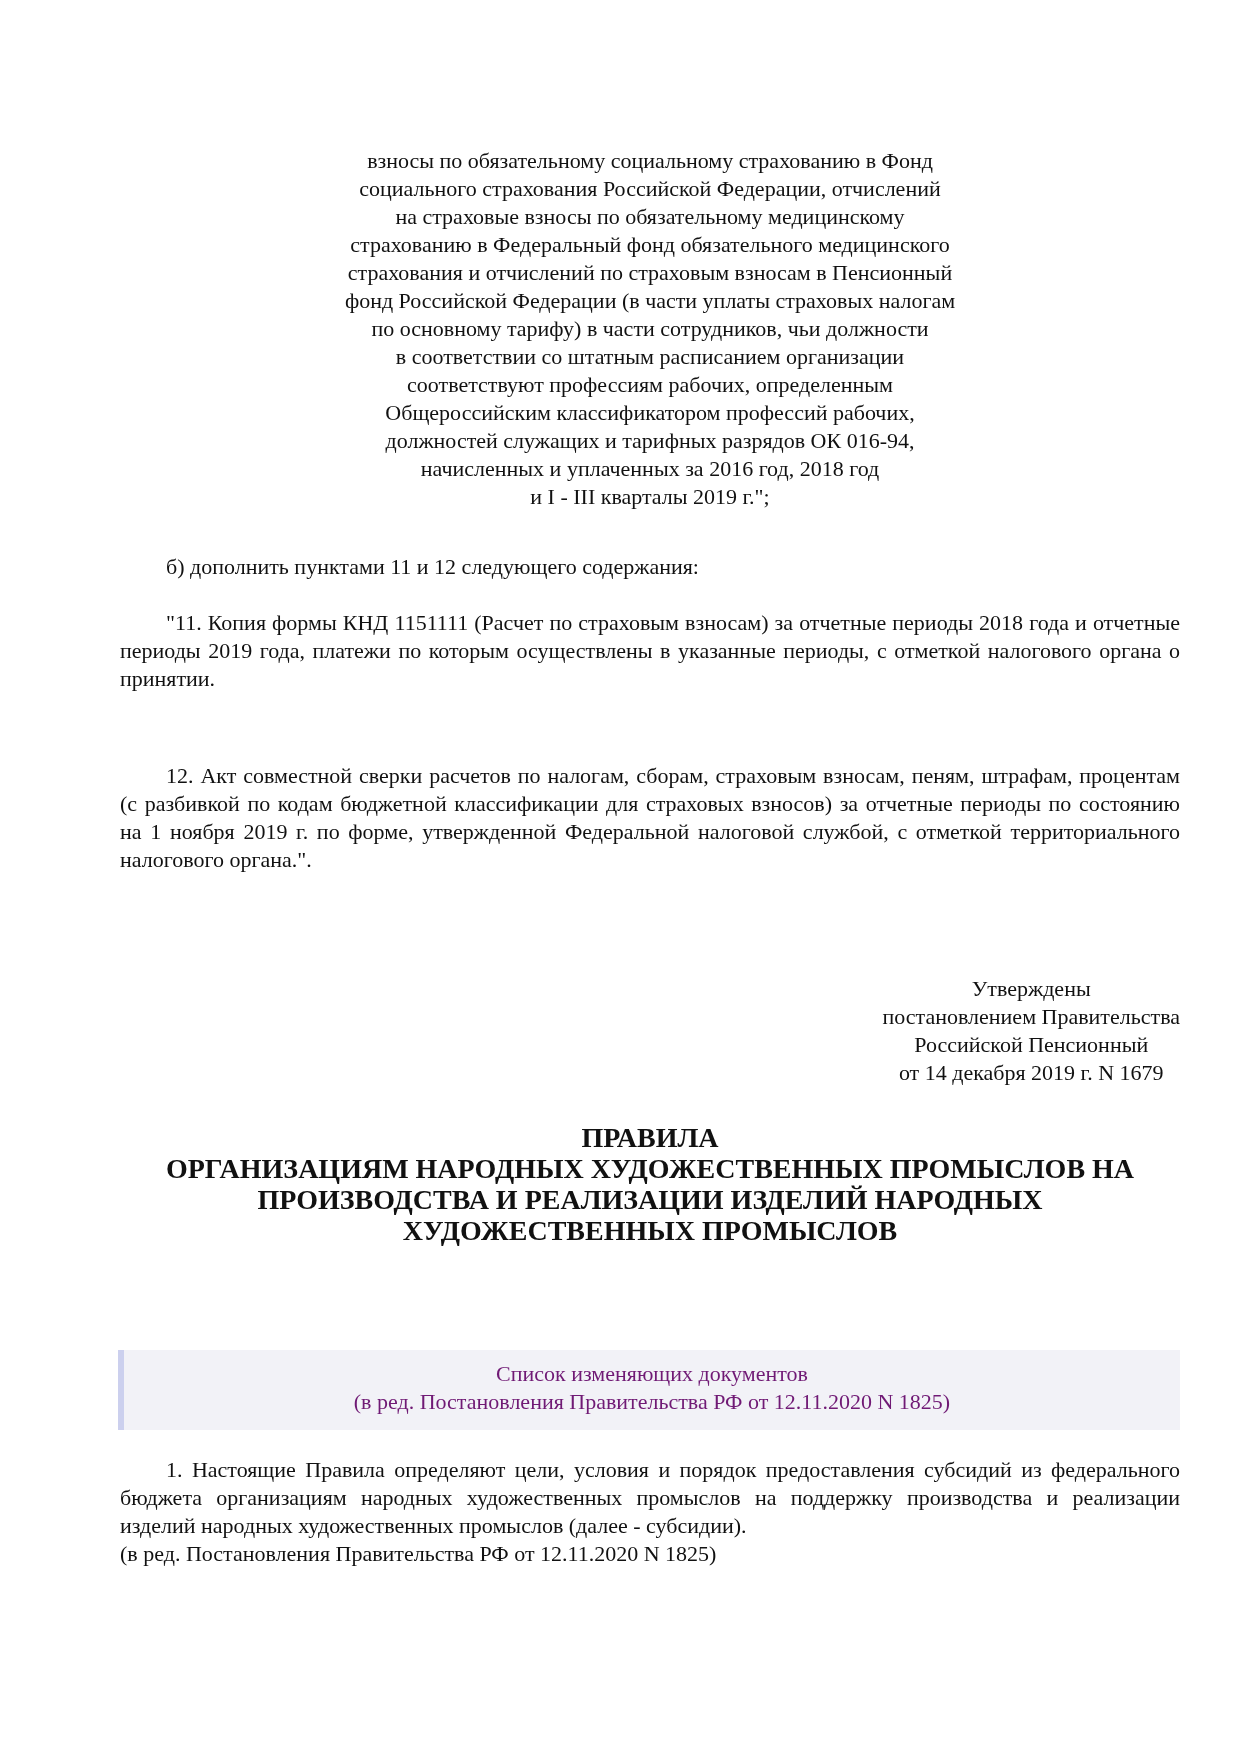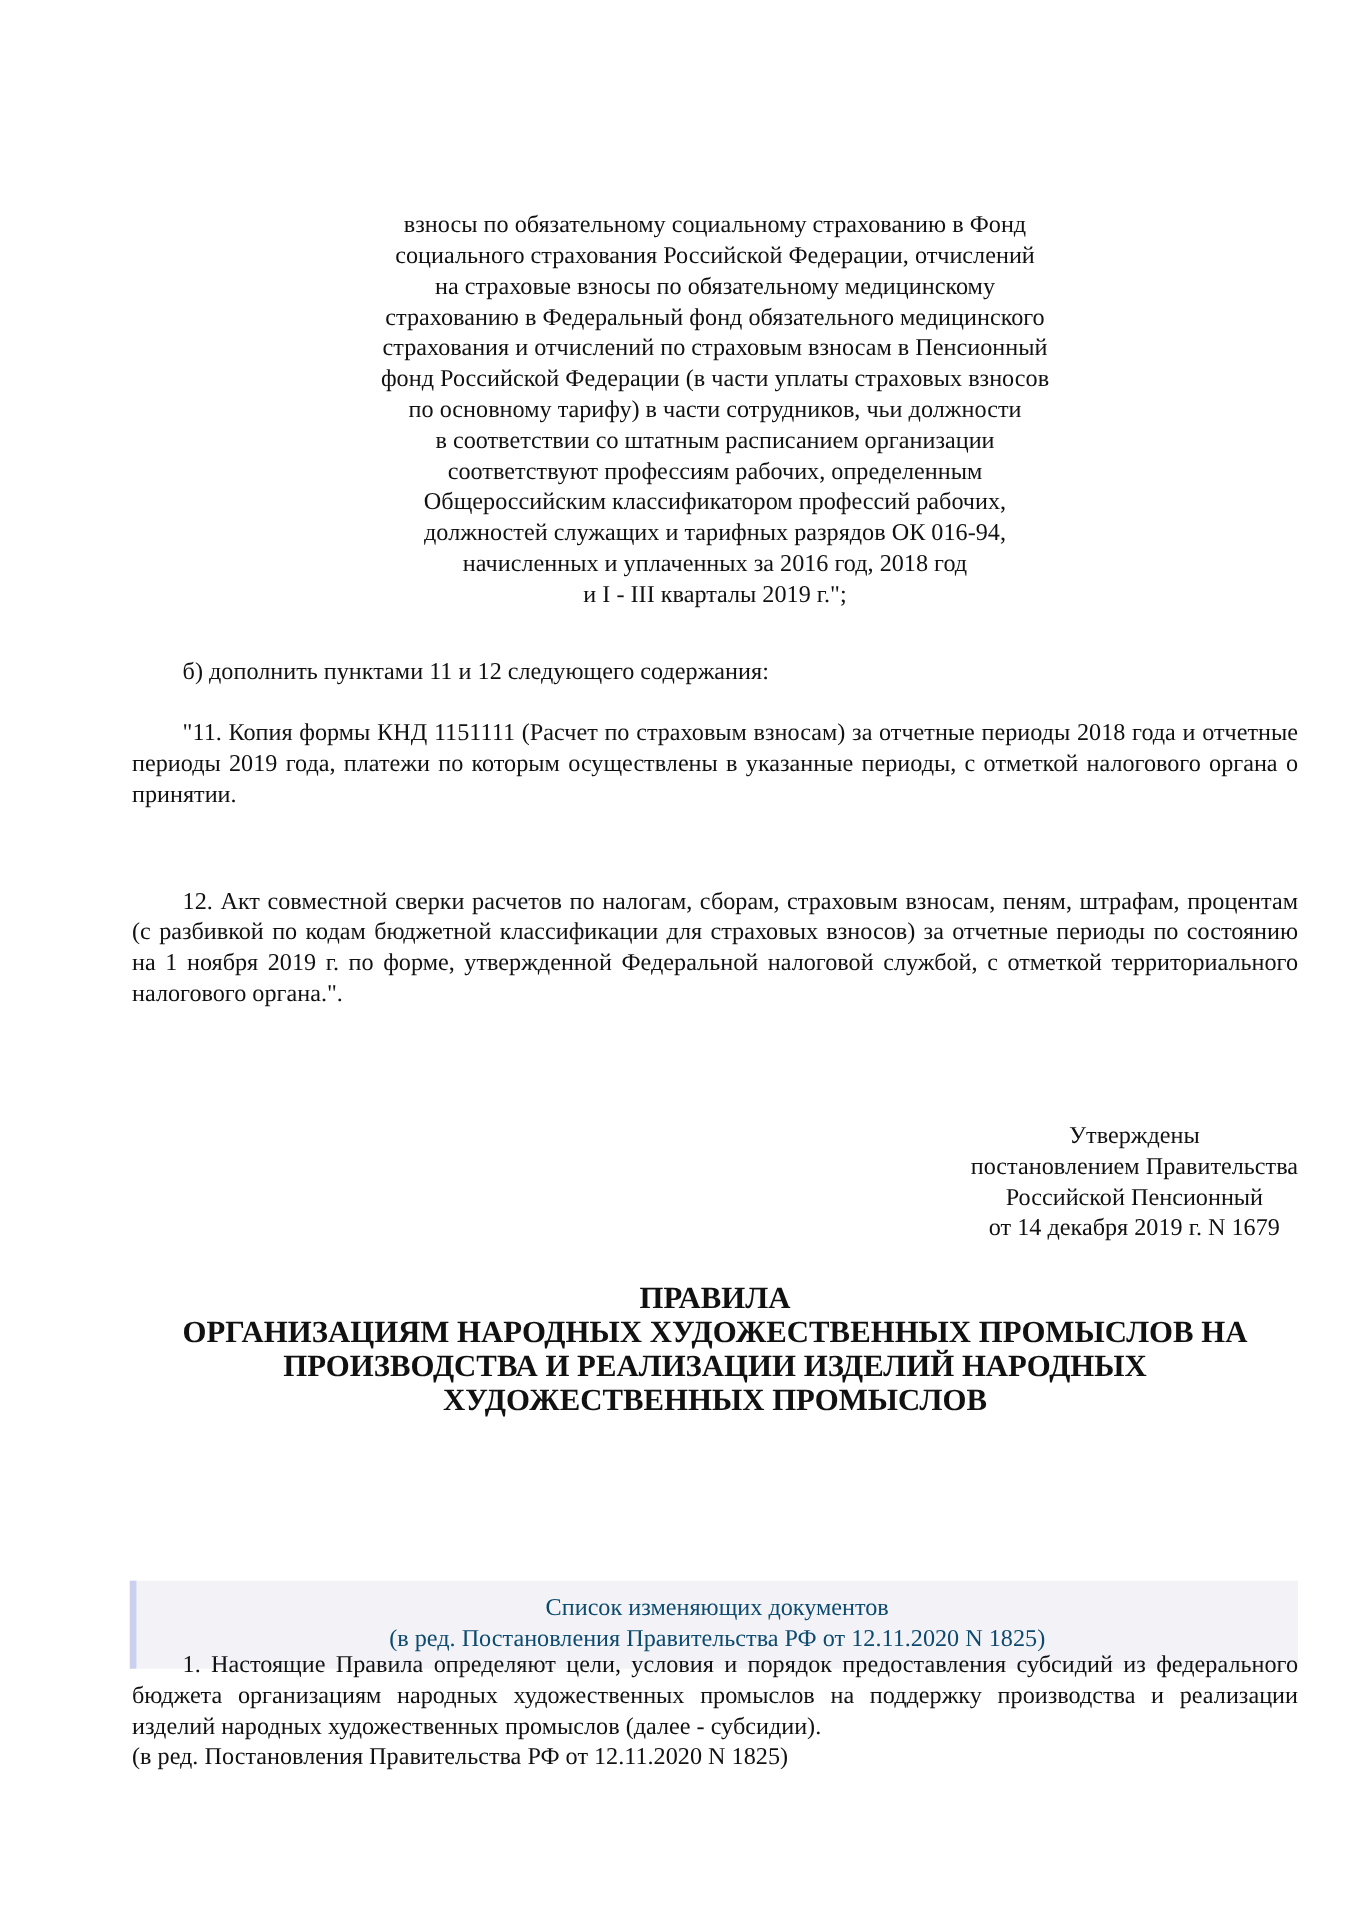--- a/index.html
+++ b/index.html
@@ -2,56 +2,56 @@
 <html><head>
 <meta charset="utf-8">
 <style>
   html, body { margin: 0; padding: 0; background: #ffffff; }
   body {
     width: 1240px; height: 1754px; position: relative; overflow: hidden;
     font-family: "Liberation Serif", "DejaVu Serif", serif;
     color: #111111;
     font-size: 22px;
   }
-  .abs { position: absolute; margin-top: 43px; }
+  .abs { position: absolute; }
   .center-block {
     left: 120px; width: 1060px; top: 147px;
     text-align: center; line-height: 28px;
   }
   .center-block div { white-space: nowrap; }
   .para {
     left: 120px; width: 1060px; line-height: 28px;
     text-align: justify; text-align-last: left;
   }
   .indent { text-indent: 46px; }
   .approved {
     right: 60px; top: 975px; text-align: center; line-height: 28px;
   }
   .title {
     left: 120px; width: 1060px; top: 1122px; text-align: center;
     font-weight: bold; font-size: 28px; line-height: 31px;
   }
   .amend-box {
-    left: 118px; width: 1062px; top: 1394px; height: 80px;
+    left: 118px; width: 1062px; top: 1350px; height: 80px;
     background: #f2f2f7; border-left: 6px solid #ccd0ee;
     box-sizing: border-box;
-    text-align: center; color: #0c4a6e; line-height: 28px;
+    text-align: center; color: #701a75; line-height: 28px;
     padding-top: 10px;
   }
 </style>
 </head>
 <body>
 
 <div class="abs center-block">
   <div>взносы по обязательному социальному страхованию в Фонд</div>
   <div>социального страхования Российской Федерации, отчислений</div>
   <div>на страховые взносы по обязательному медицинскому</div>
   <div>страхованию в Федеральный фонд обязательного медицинского</div>
   <div>страхования и отчислений по страховым взносам в Пенсионный</div>
-  <div>фонд Российской Федерации (в части уплаты страховых взносов</div>
+  <div>фонд Российской Федерации (в части уплаты страховых налогам</div>
   <div>по основному тарифу) в части сотрудников, чьи должности</div>
   <div>в соответствии со штатным расписанием организации</div>
   <div>соответствуют профессиям рабочих, определенным</div>
   <div>Общероссийским классификатором профессий рабочих,</div>
   <div>должностей служащих и тарифных разрядов ОК 016-94,</div>
   <div>начисленных и уплаченных за 2016 год, 2018 год</div>
   <div>и I - III кварталы 2019 г.";</div>
 </div>
 
 <div class="abs para indent" style="top:553px;">б) дополнить пунктами 11 и 12 следующего содержания:</div>

